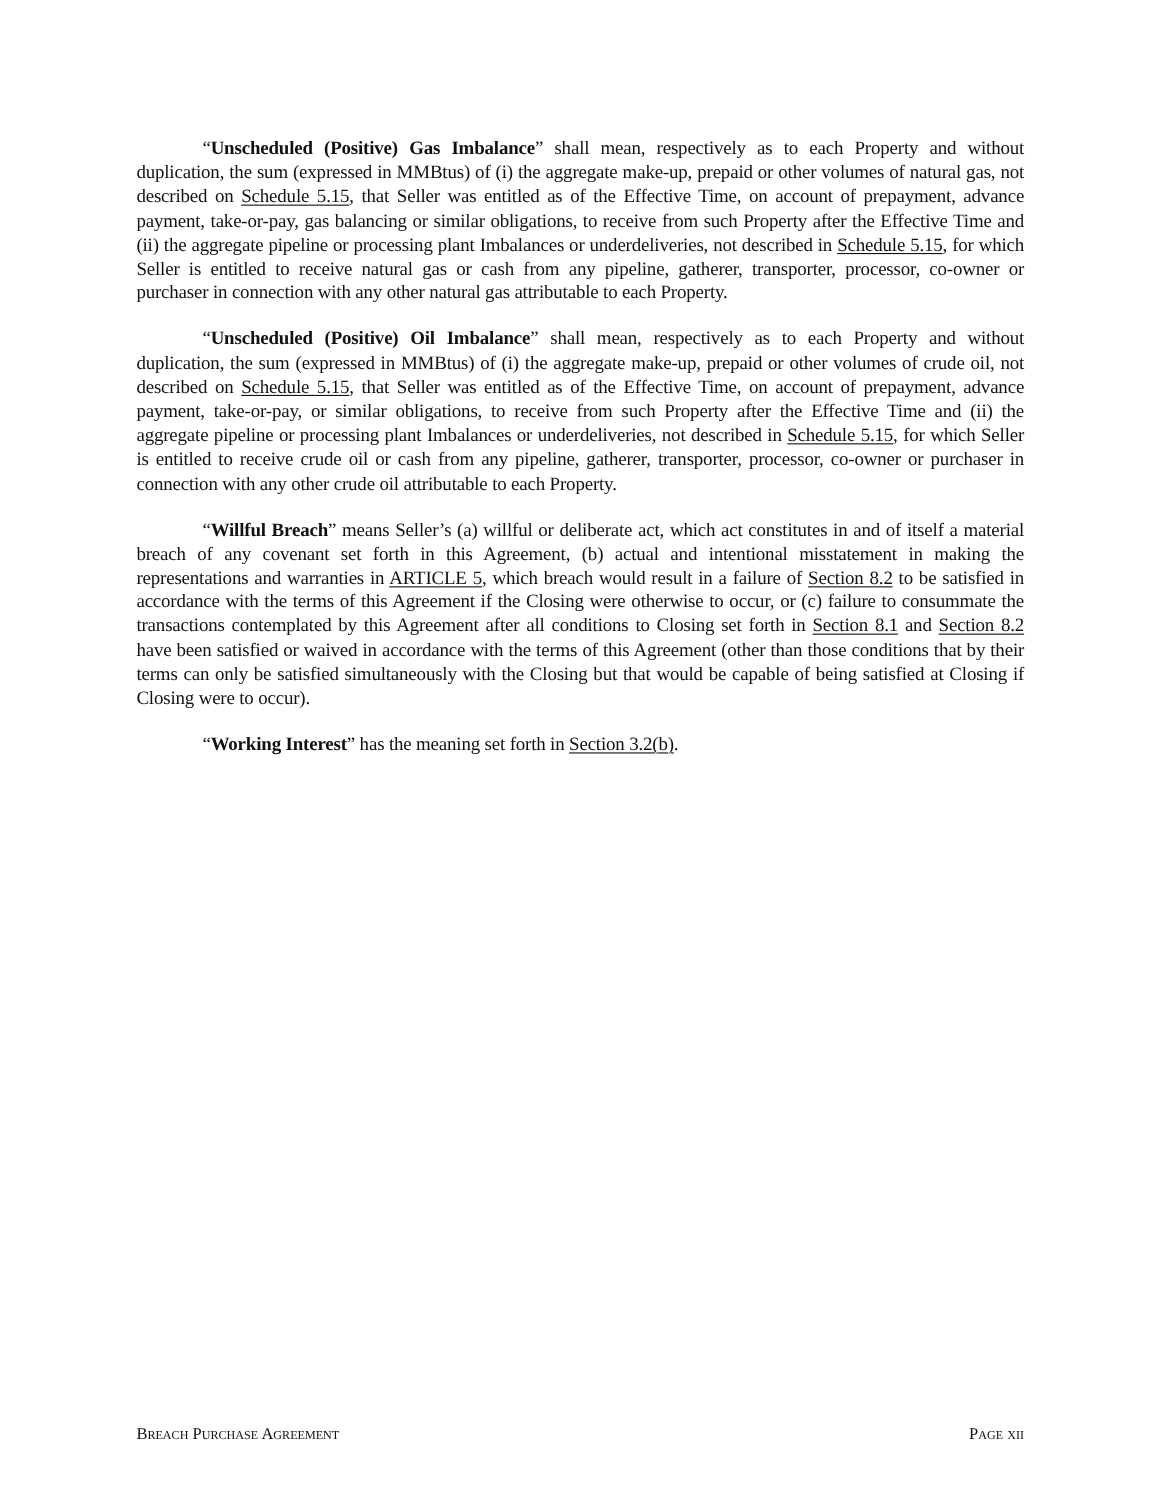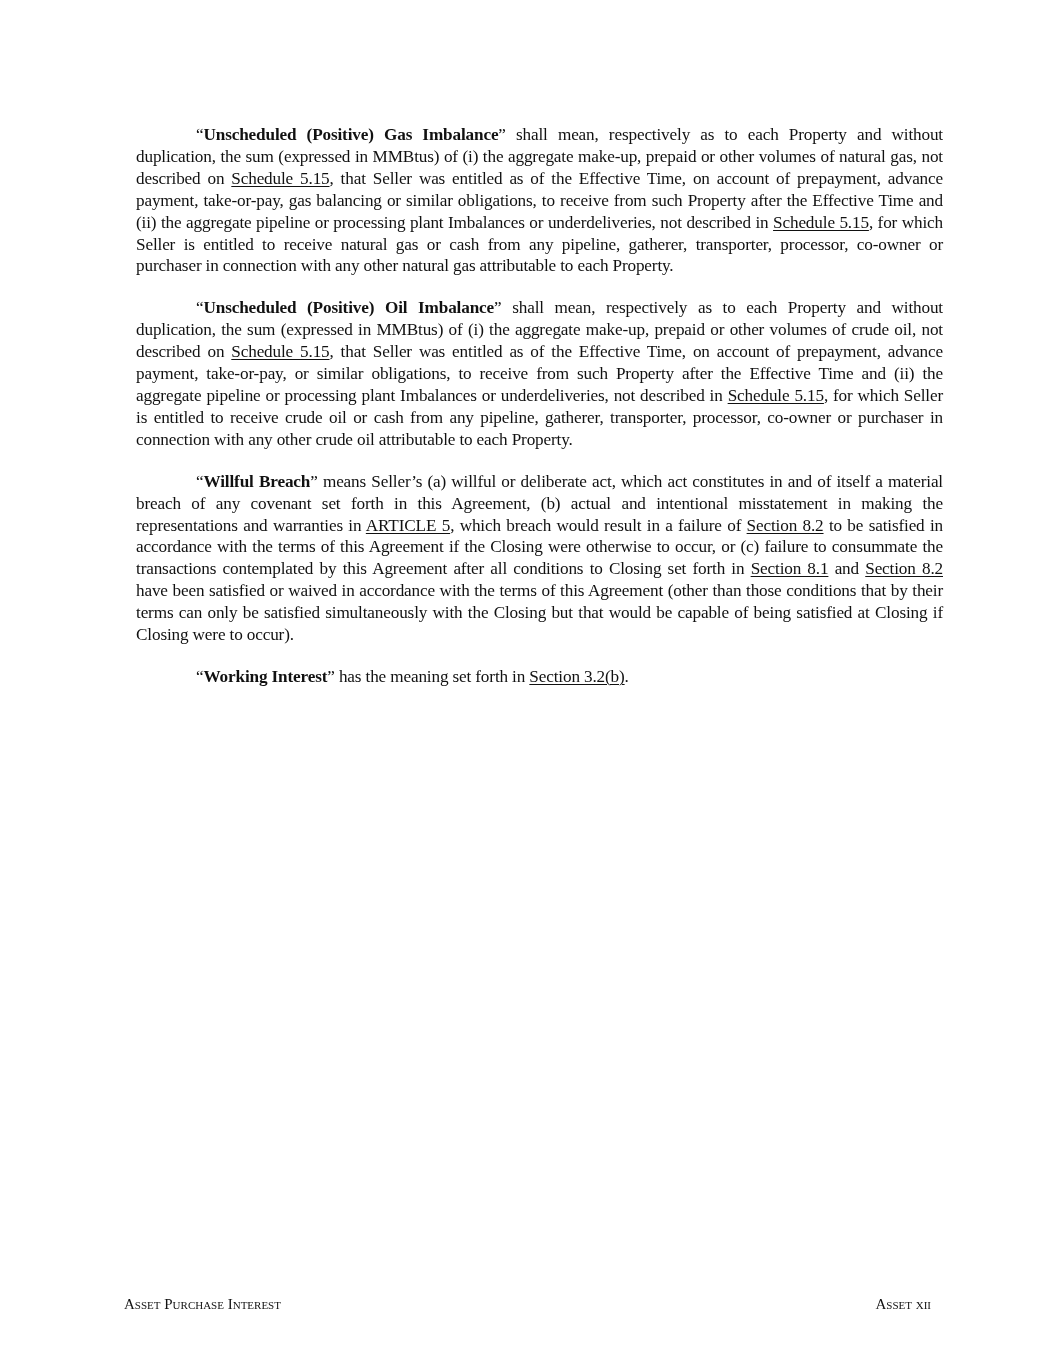--- a/index.html
+++ b/index.html
@@ -13,21 +13,20 @@
       position: relative;
       overflow: hidden;
       font-family: "Liberation Serif", serif;
       color: #111111;
     }
     .page {
       position: absolute;
       left: 124px;
       top: 124px;
       width: 807px;
-      margin-left: 12px;
     }
     .para {
       font-size: 17.2px;
       line-height: 21.9px;
       text-align: justify;
       text-indent: 60px;
       margin: 0 0 20px 0;
       letter-spacing: -0.15px;
     }
     .para b {
@@ -63,15 +62,15 @@
   <p class="para"><span>“</span><b>Unscheduled (Positive) Oil Imbalance</b><span>”</span><span> shall mean, respectively as to each Property and without duplication, the sum (expressed in MMBtus) of (i) the aggregate make-up, prepaid or other volumes of crude oil, not described on </span><a class="ref">Schedule 5.15</a><span>, that Seller was entitled as of the Effective Time, on account of prepayment, advance payment, take-or-pay, or similar obligations, to receive from such Property after the Effective Time and (ii) the aggregate pipeline or processing plant Imbalances or underdeliveries, not described in </span><a class="ref">Schedule 5.15</a><span>, for which Seller is entitled to receive crude oil or cash from any pipeline, gatherer, transporter, processor, co-owner or purchaser in connection with any other crude oil attributable to each Property.</span></p>
 
 
   <p class="para"><span>“</span><b>Willful Breach</b><span>”</span><span> means Seller’s (a) willful or deliberate act, which act constitutes in and of itself a material breach of any covenant set forth in this Agreement, (b) actual and intentional misstatement in making the representations and warranties in </span><a class="ref">ARTICLE 5</a><span>, which breach would result in a failure of </span><a class="ref">Section 8.2</a><span> to be satisfied in accordance with the terms of this Agreement if the Closing were otherwise to occur, or (c) failure to consummate the transactions contemplated by this Agreement after all conditions to Closing set forth in </span><a class="ref">Section 8.1</a><span> and </span><a class="ref">Section 8.2</a><span> have been satisfied or waived in accordance with the terms of this Agreement (other than those conditions that by their terms can only be satisfied simultaneously with the Closing but that would be capable of being satisfied at Closing if Closing were to occur).</span></p>
 
   <p class="para"><span>“</span><b>Working Interest</b><span>”</span><span> has the meaning set forth in </span><a class="ref">Section 3.2(b)</a><span>.</span></p>
 
 </div>
 
 <div class="footer">
-  <span>Asset Purchase Interest</span>
-  <span>Asset xii</span>
+  <span>Breach Purchase Agreement</span>
+  <span>Page xii</span>
 </div>
 
 </body></html>

